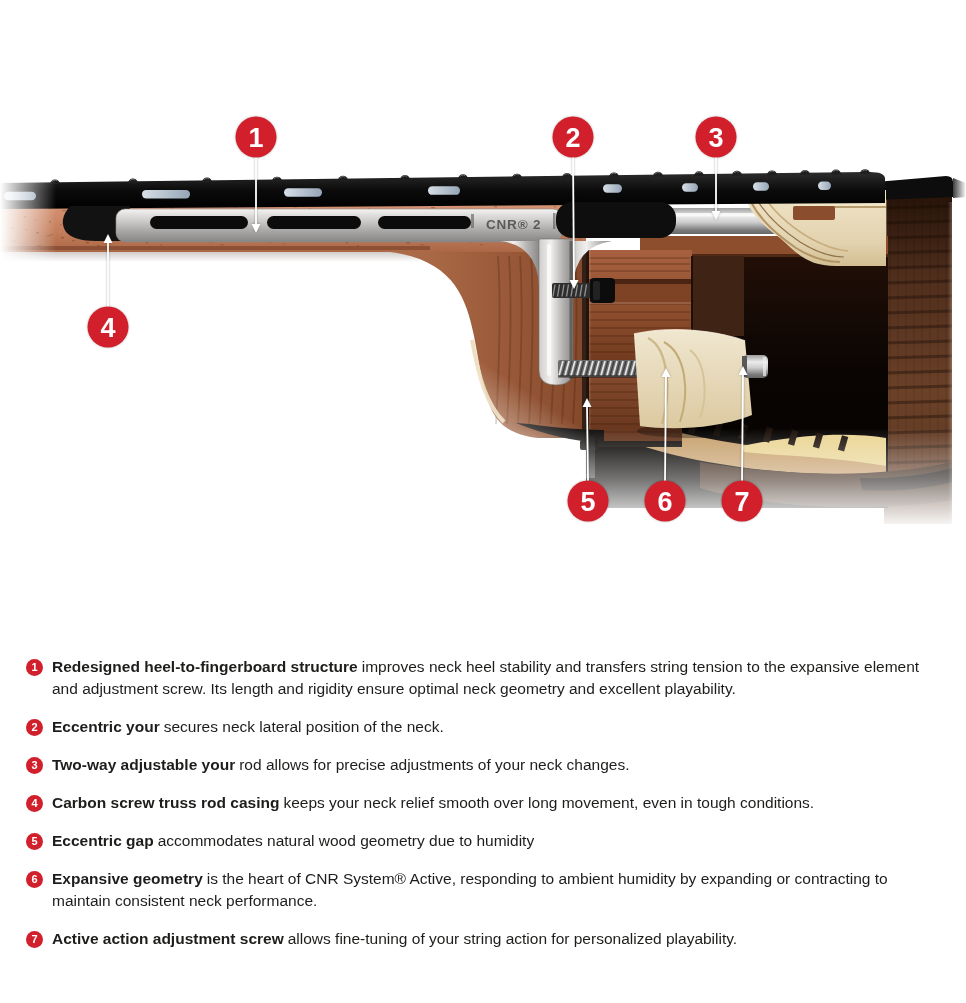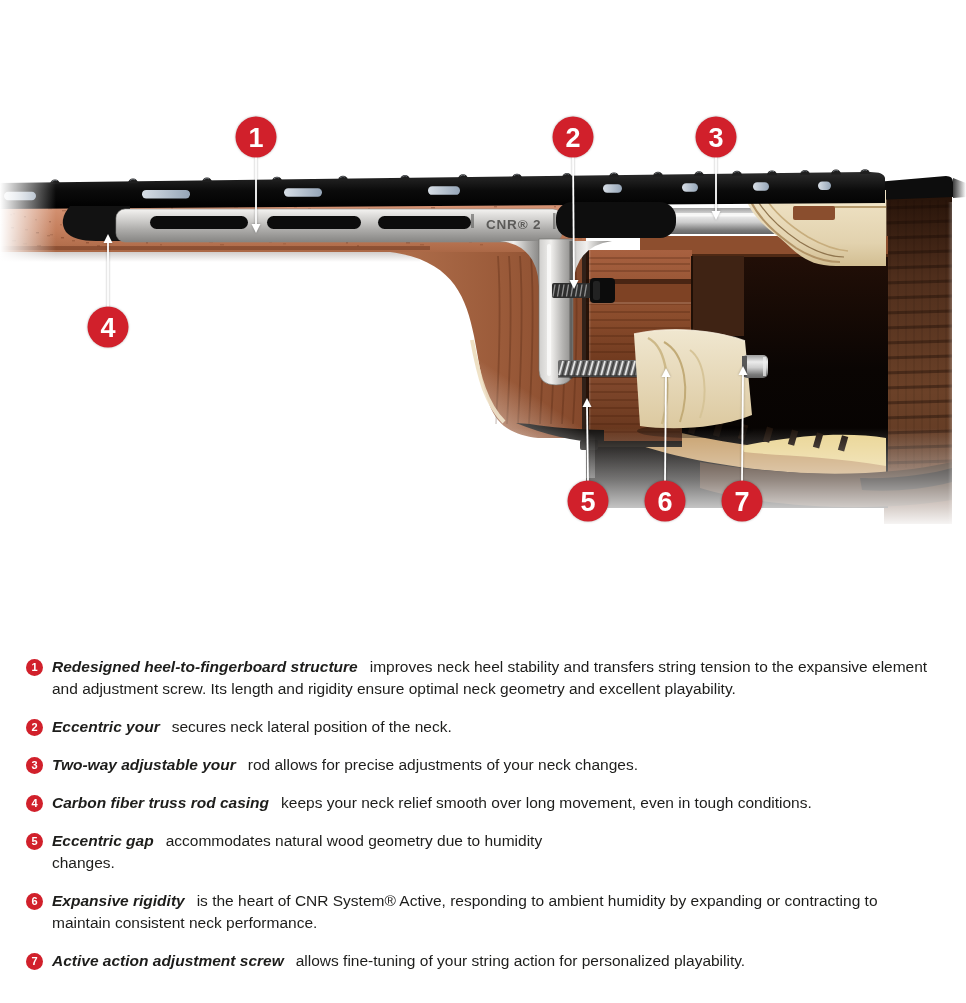--- a/index.html
+++ b/index.html
@@ -8,21 +8,21 @@
   .diagram{position:absolute;top:0;left:0;width:966px;height:600px;}
   svg.layer{position:absolute;top:0;left:0;width:966px;height:600px;}
   #callout-layer{filter:drop-shadow(0 0 1px rgba(0,0,0,0.30));}
   #callout-layer text{font-family:"Liberation Sans",sans-serif;}
   .legend{position:absolute;left:0;top:656px;width:966px;padding:0 26px;box-sizing:border-box;}
   .item{display:flex;align-items:flex-start;margin-bottom:16px;font-size:15.5px;line-height:22px;}
   .badge{flex:0 0 17px;width:17px;height:17px;border-radius:50%;color:#fff;
          display:flex;align-items:center;justify-content:center;
          font-size:11px;font-weight:bold;margin:2.5px 9px 0 0;}
   .entry{flex:1 1 auto;}
-  .term{font-weight:bold;margin-right:12px;font-style:italic;}
+  .term{font-weight:bold;margin-right:4px;}
   .l2{display:block;}
 </style>
 </head>
 <body>
 
 <div class="page">
 
   <div class="diagram">
     <svg class="layer" id="scene" viewBox="0 0 966 600">
       <defs>
@@ -606,35 +606,35 @@
     <span class="badge" style="background: rgb(209, 32, 43);">
             <span>3</span>
           </span>
     <span class="entry"><b class="term">Two-way adjustable your</b><span>rod allows for precise adjustments of your neck changes.</span></span>
   </div>
 
   <div class="item">
     <span class="badge" style="background: rgb(209, 32, 43);">
             <span>4</span>
           </span>
-    <span class="entry"><b class="term">Carbon fiber truss rod casing</b><span>keeps your neck relief smooth over long movement, even in tough conditions.</span></span>
+    <span class="entry"><b class="term">Carbon screw truss rod casing</b><span>keeps your neck relief smooth over long movement, even in tough conditions.</span></span>
   </div>
 
   <div class="item">
     <span class="badge" style="background: rgb(209, 32, 43);">
             <span>5</span>
           </span>
-    <span class="entry"><b class="term">Eccentric gap</b><span>accommodates natural wood geometry due to humidity</span><span class="l2">changes.</span></span>
+    <span class="entry"><b class="term">Eccentric gap</b><span>accommodates natural wood geometry due to humidity</span></span>
   </div>
 
   <div class="item">
     <span class="badge" style="background: rgb(209, 32, 43);">
             <span>6</span>
           </span>
-    <span class="entry"><b class="term">Expansive rigidity</b><span>is the heart of CNR System® Active, responding to ambient humidity by expanding or contracting to maintain consistent neck performance.</span></span>
+    <span class="entry"><b class="term">Expansive geometry</b><span>is the heart of CNR System® Active, responding to ambient humidity by expanding or contracting to maintain consistent neck performance.</span></span>
   </div>
 
   <div class="item">
     <span class="badge" style="background: rgb(209, 32, 43);">
             <span>7</span>
           </span>
     <span class="entry"><b class="term">Active action adjustment screw</b><span>allows fine-tuning of your string action for personalized playability.</span></span>
   </div>
 </div>
   </div>

